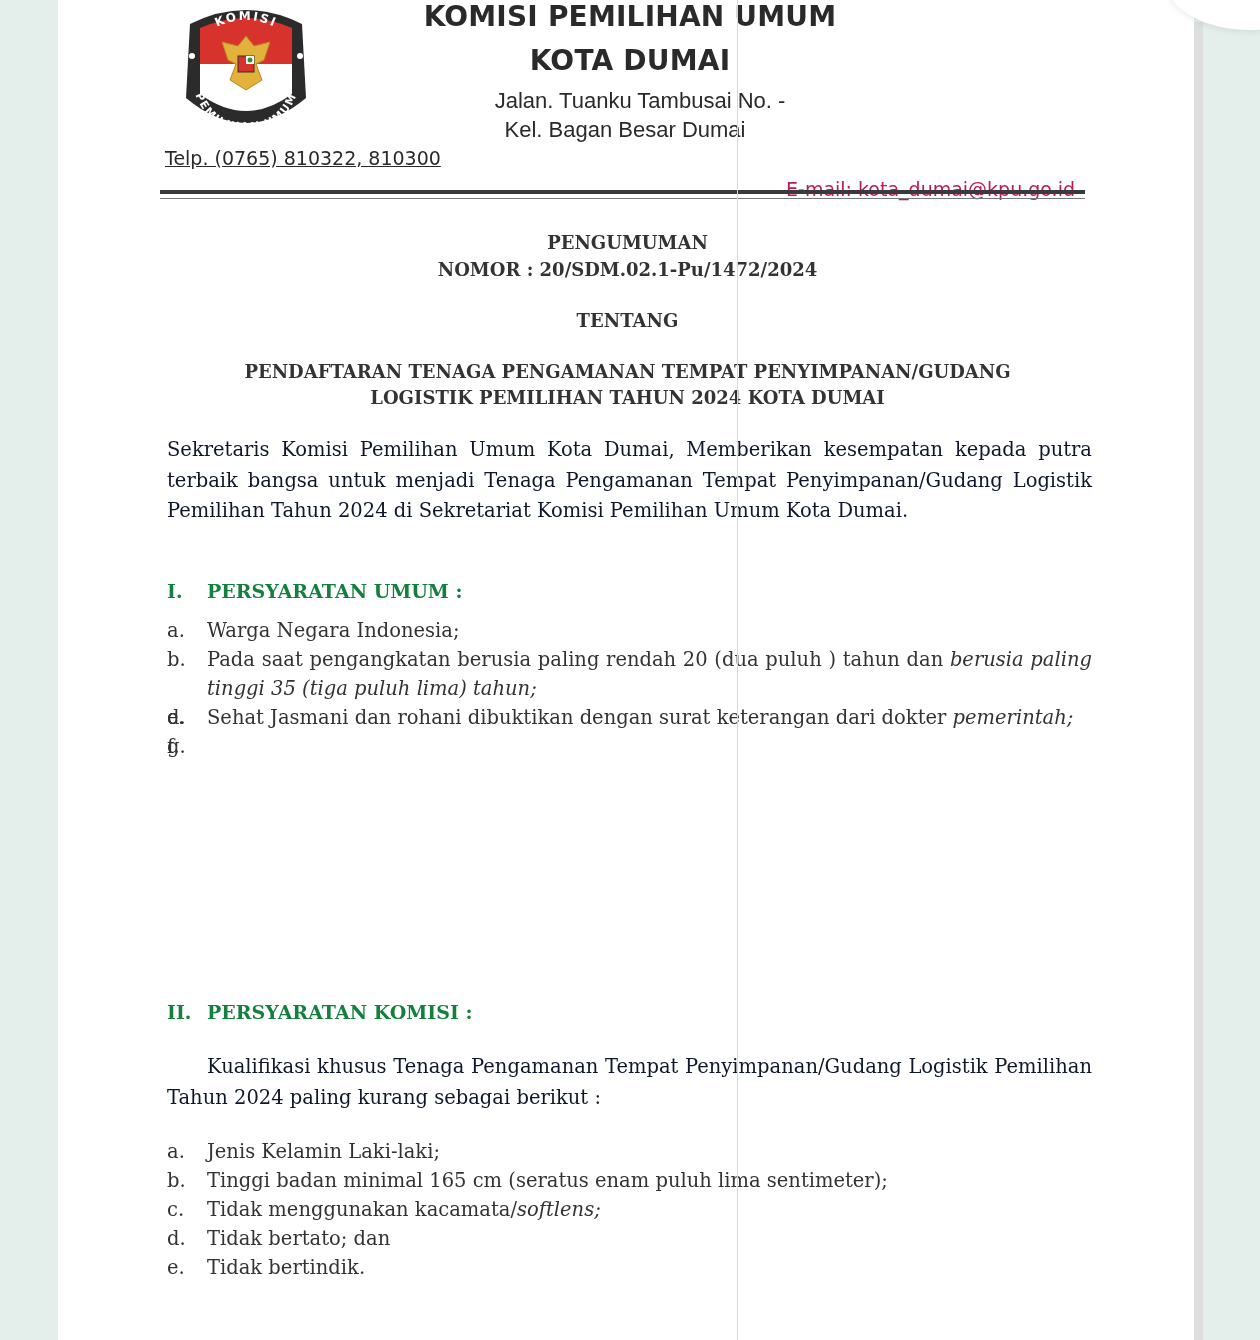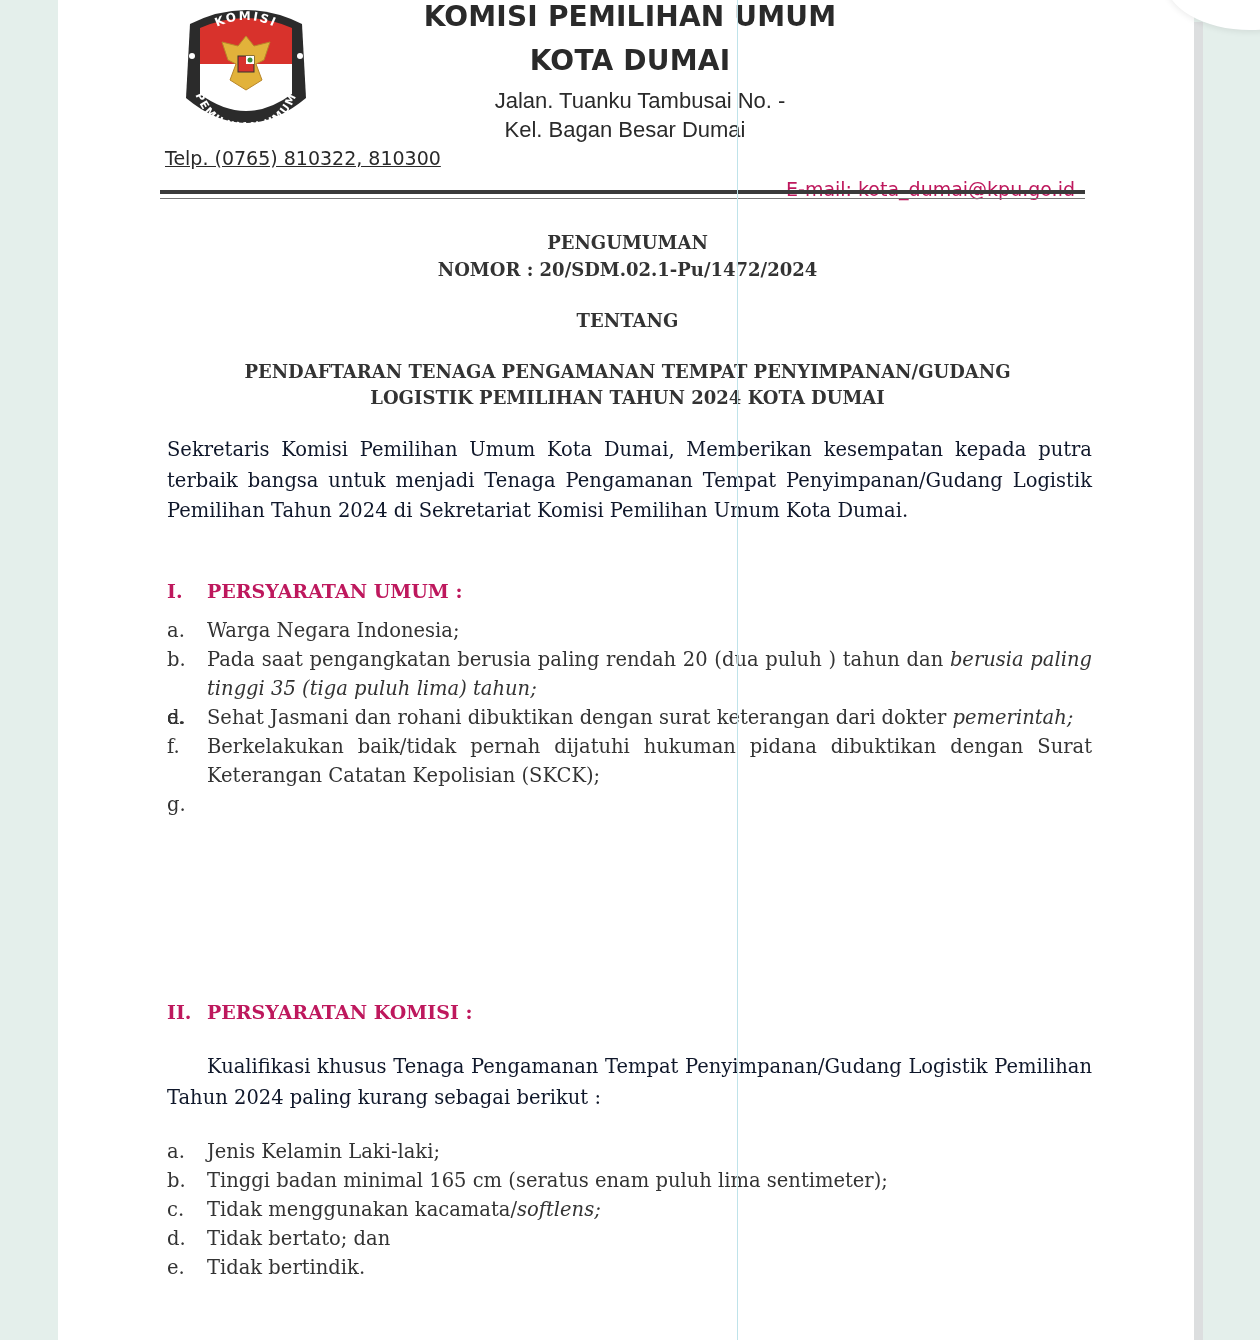--- a/index.html
+++ b/index.html
@@ -53,21 +53,21 @@
       position: absolute; left: 160px; width: 935px; text-align: center;
       font-family: "DejaVu Serif", serif; font-weight: bold; color: #333; font-size: 18px;
     }
     .para {
       position: absolute; left: 167px; width: 925px;
       font-family: "DejaVu Serif", serif; color: #0f172a; font-size: 19.5px;
       line-height: 30.5px; text-align: justify;
     }
     .section-title {
       position: absolute; left: 167px;
-      font-family: "DejaVu Serif", serif; font-weight: bold; color: #be185d; font-size: 19px;
+      font-family: "DejaVu Serif", serif; font-weight: bold; color: #15803d; font-size: 19px;
     }
     .section-title .num { display: inline-block; width: 40px; }
     .list { position: absolute; left: 167px; width: 925px; margin: 0; padding: 0; list-style: none; }
     .list li {
       position: relative; padding-left: 40px;
       font-family: "DejaVu Serif", serif; color: #333; font-size: 19.5px;
       line-height: 29px; text-align: justify;
     }
     .list li .marker { position: absolute; left: 0; top: 0; }
     .it { font-style: italic; }
@@ -126,21 +126,21 @@
 
 <div class="section-title" style="top:580px;">
   <span class="num">I.</span><span>PERSYARATAN UMUM :</span>
 </div>
 <ul class="list" style="top:616px;">
   <li><span class="marker">a.</span><span>Warga Negara Indonesia;</span></li>
   <li><span class="marker">b.</span><span>Pada saat pengangkatan berusia paling rendah 20 (dua puluh ) tahun dan</span> <span class="it">berusia paling tinggi 35 (tiga puluh lima) tahun;</span></li>
   <li><span class="marker">c.</span></li>
   <li><span class="marker">d.</span></li>
   <li><span class="marker">e.</span><span>Sehat Jasmani dan rohani dibuktikan dengan surat keterangan dari dokter</span> <span class="it">pemerintah;</span></li>
-  <li><span class="marker">f.</span><span>Berkelakukan baik/tidak pernah dijatuhi hukuman pidana dibuktikan dengan Surat Keterangan Catatan Kepolisian (SKCK);</span></li>
+  <li><span class="marker">f.</span></li>
   <li><span class="marker">g.</span></li>
 </ul>
 
 <div class="section-title" style="top:1001px;">
   <span class="num">II.</span><span>PERSYARATAN KOMISI :</span>
 </div>
 <div class="para" style="top:1052px; text-indent:40px;">Kualifikasi khusus Tenaga Pengamanan Tempat Penyimpanan/Gudang Logistik Pemilihan Tahun 2024 paling kurang sebagai berikut :</div>
 <ul class="list" style="top:1137px;">
   <li><span class="marker">a.</span><span>Jenis Kelamin Laki-laki;</span></li>
   <li><span class="marker">b.</span><span>Tinggi badan minimal 165 cm (seratus enam puluh lima sentimeter);</span></li>

